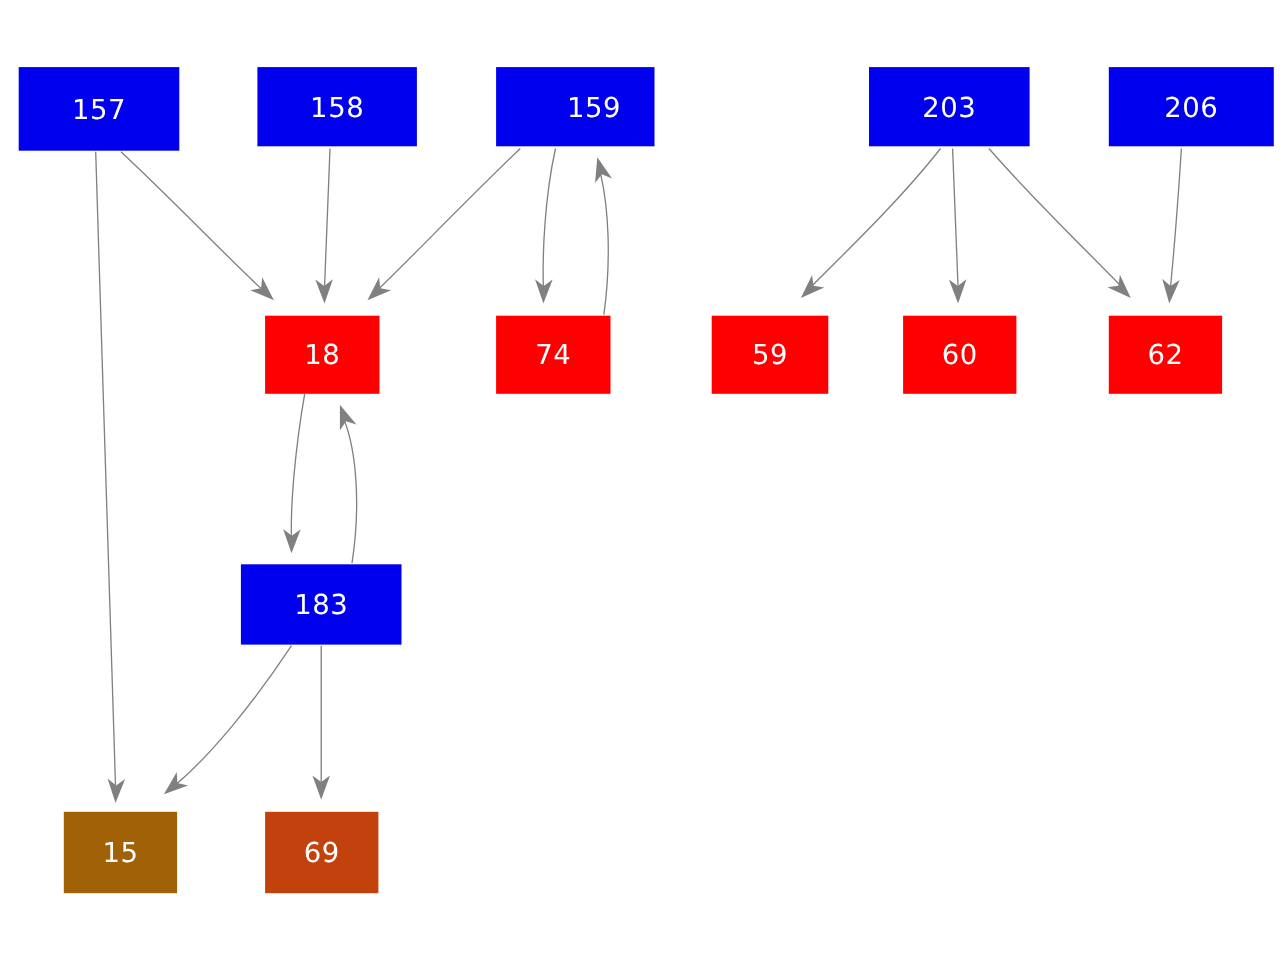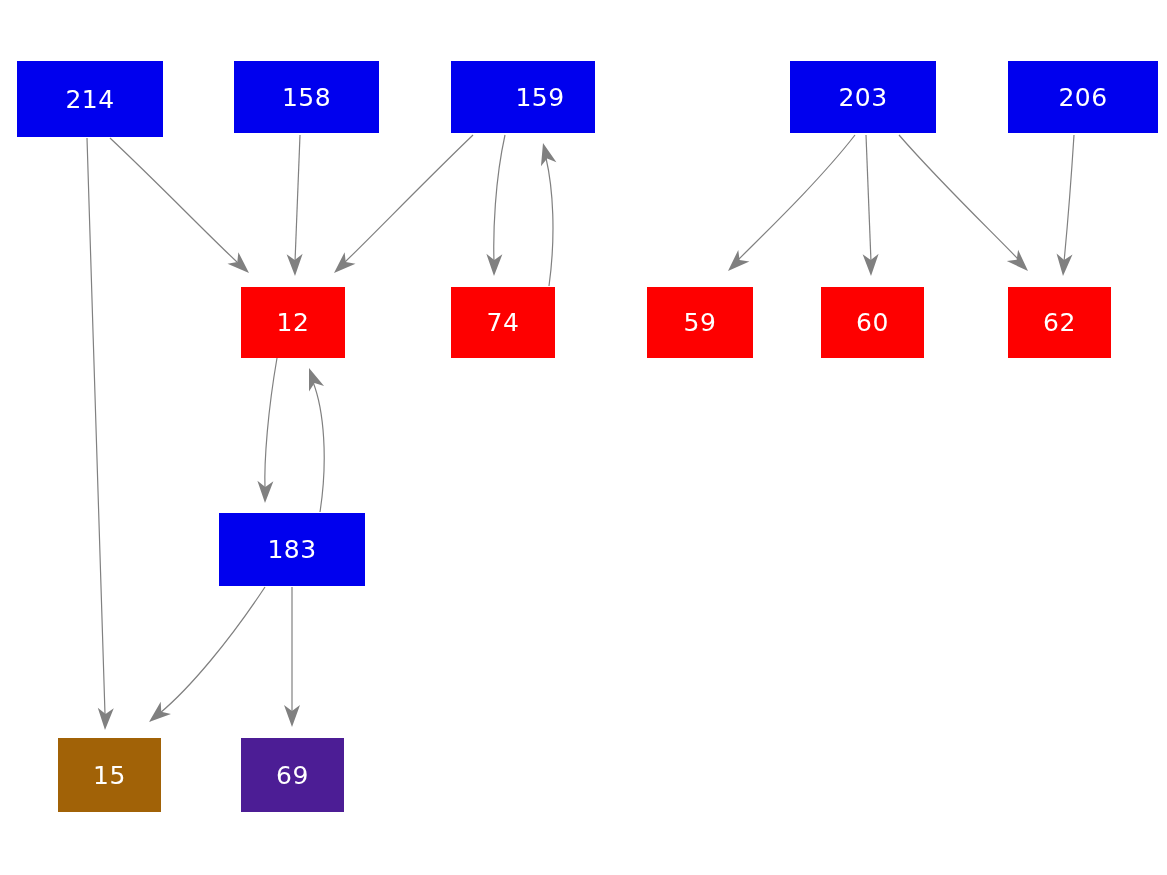--- a/index.html
+++ b/index.html
@@ -99,52 +99,52 @@
         <path d="M 265,587 C 230,640 190,688 160,713" fill="none" stroke="#808080" stroke-width="1.2"></path>
         <polygon points="0,0 -22,-8 -16,0 -22,8" fill="#808080" transform="translate(149,722) rotate(140)"></polygon>
       </g>
       <g>
         <path d="M 292,587 C 292,635 292,685 292,713" fill="none" stroke="#808080" stroke-width="1.2"></path>
         <polygon points="0,0 -22,-8 -16,0 -22,8" fill="#808080" transform="translate(292,727) rotate(90)"></polygon>
       </g>
     </svg>
   <div id="node-layer">
       <div class="node" style="left: 17px; top: 61px; width: 146px; height: 76px; background: rgb(0, 0, 238); color: rgb(255, 255, 255);">
-        <span class="node-label">214</span>
+        <span class="node-label">157</span>
       </div>
       <div class="node" style="left: 234px; top: 61px; width: 145px; height: 72px; background: rgb(0, 0, 238); color: rgb(255, 255, 255);">
         <span class="node-label">158</span>
       </div>
       <div class="node" style="left: 451px; top: 61px; width: 144px; height: 72px; background: rgb(0, 0, 238); color: rgb(255, 255, 255); padding-left: 34px;">
         <span class="node-label">159</span>
       </div>
       <div class="node" style="left: 790px; top: 61px; width: 146px; height: 72px; background: rgb(0, 0, 238); color: rgb(255, 255, 255);">
         <span class="node-label">203</span>
       </div>
       <div class="node" style="left: 1008px; top: 61px; width: 150px; height: 72px; background: rgb(0, 0, 238); color: rgb(255, 255, 255);">
         <span class="node-label">206</span>
       </div>
       <div class="node" style="left: 241px; top: 287px; width: 104px; height: 71px; background: rgb(254, 0, 0); color: rgb(255, 255, 255);">
-        <span class="node-label">12</span>
+        <span class="node-label">18</span>
       </div>
       <div class="node" style="left: 451px; top: 287px; width: 104px; height: 71px; background: rgb(254, 0, 0); color: rgb(255, 255, 255);">
         <span class="node-label">74</span>
       </div>
       <div class="node" style="left: 647px; top: 287px; width: 106px; height: 71px; background: rgb(254, 0, 0); color: rgb(255, 255, 255);">
         <span class="node-label">59</span>
       </div>
       <div class="node" style="left: 821px; top: 287px; width: 103px; height: 71px; background: rgb(254, 0, 0); color: rgb(255, 255, 255);">
         <span class="node-label">60</span>
       </div>
       <div class="node" style="left: 1008px; top: 287px; width: 103px; height: 71px; background: rgb(254, 0, 0); color: rgb(255, 255, 255);">
         <span class="node-label">62</span>
       </div>
       <div class="node" style="left: 219px; top: 513px; width: 146px; height: 73px; background: rgb(0, 0, 238); color: rgb(255, 255, 255);">
         <span class="node-label">183</span>
       </div>
       <div class="node" style="left: 58px; top: 738px; width: 103px; height: 74px; background: #a16207; color: rgb(255, 255, 255);">
         <span class="node-label">15</span>
       </div>
-      <div class="node" style="left: 241px; top: 738px; width: 103px; height: 74px; background: #4c1d95; color: rgb(255, 255, 255);">
+      <div class="node" style="left: 241px; top: 738px; width: 103px; height: 74px; background: #c2410c; color: rgb(255, 255, 255);">
         <span class="node-label">69</span>
       </div>
     </div>
 </div>
 
 </body></html>

